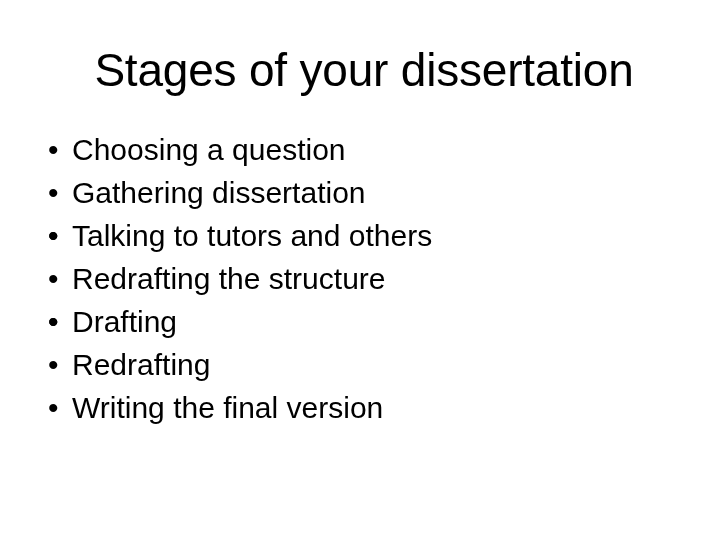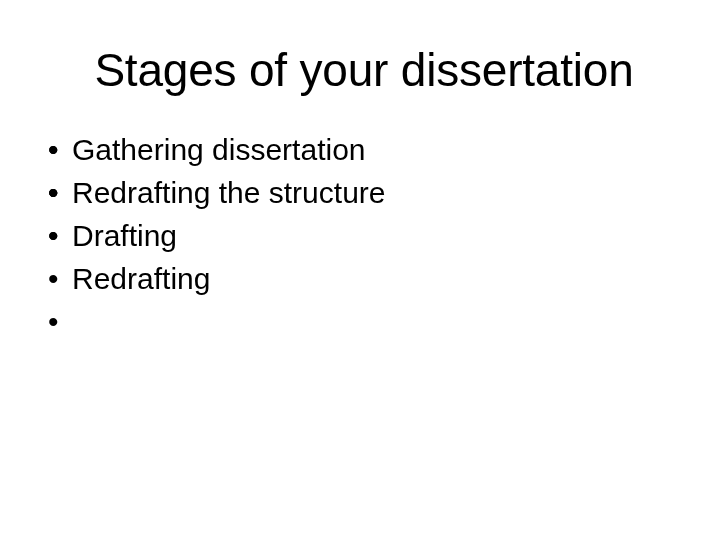--- a/index.html
+++ b/index.html
@@ -78,33 +78,35 @@
 <body>
 
 <div class="slide">
 
   <h1 class="slide-title">Stages of your dissertation</h1>
 
   <ul class="bullet-list">
 
     <li class="bullet-item">
       <span class="bullet-marker">•</span>
+      <span class="bullet-text">Choosing a question</span>
     </li>
 
     <li class="bullet-item">
       <span class="bullet-marker">•</span>
       <span class="bullet-text">Gathering dissertation</span>
     </li>
 
     <li class="bullet-item">
       <span class="bullet-marker">•</span>
     </li>
 
     <li class="bullet-item">
       <span class="bullet-marker">•</span>
+      <span class="bullet-text">Talking to tutors and others</span>
     </li>
 
     <li class="bullet-item">
       <span class="bullet-marker">•</span>
       <span class="bullet-text">Redrafting the structure</span>
     </li>
 
     <li class="bullet-item">
       <span class="bullet-marker">•</span>
     </li>
@@ -114,17 +116,18 @@
       <span class="bullet-text">Drafting</span>
     </li>
 
     <li class="bullet-item">
       <span class="bullet-marker">•</span>
       <span class="bullet-text">Redrafting</span>
     </li>
 
     <li class="bullet-item">
       <span class="bullet-marker">•</span>
+      <span class="bullet-text">Writing the final version</span>
     </li>
 
   </ul>
 
 </div>
 
 </body></html>

